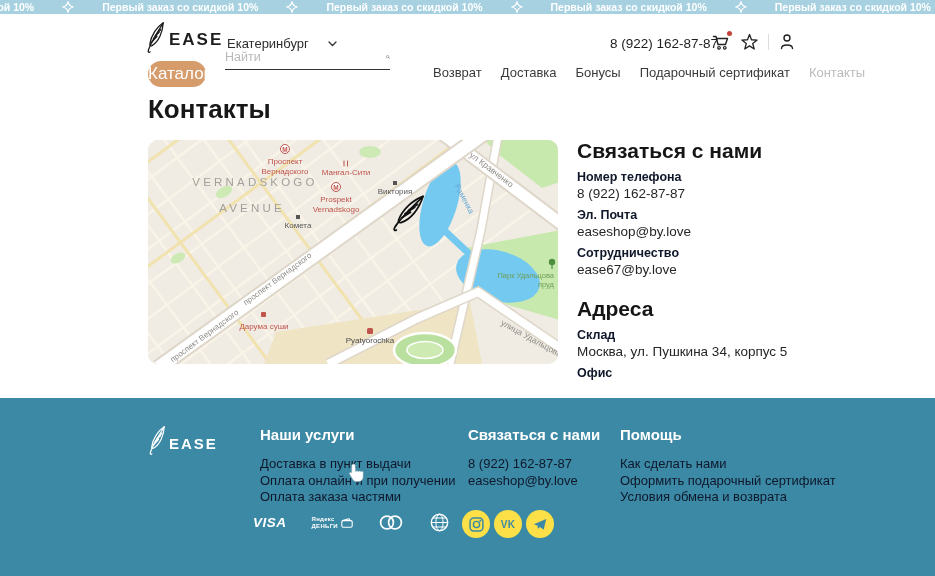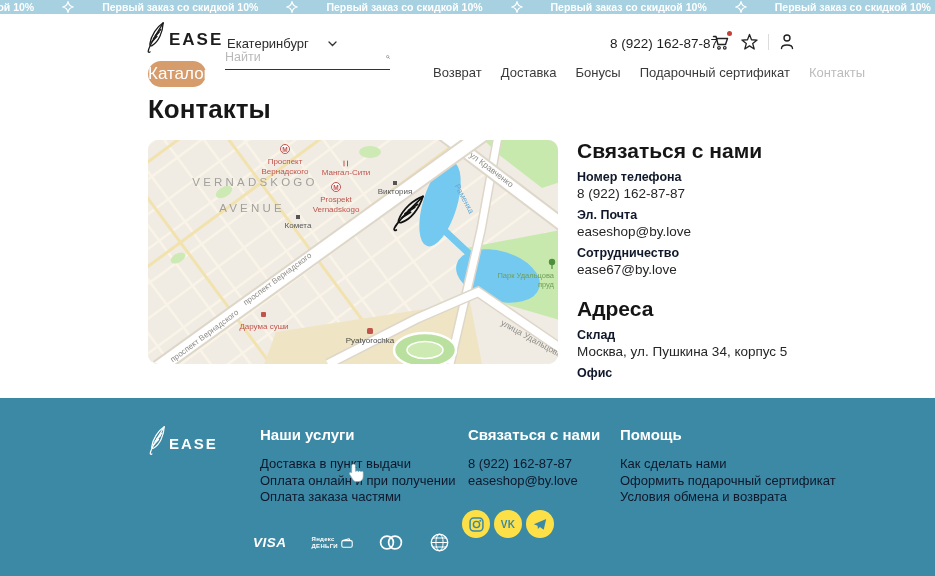--- a/index.html
+++ b/index.html
@@ -51,21 +51,21 @@
   .info h2.second { margin-top:20px; }
 
   
   footer { position:absolute; left:0; top:398px; width:100%; height:178px; background:#3b89a5; }
   .f-logo { position:absolute; left:148px; top:28px; display:flex; align-items:flex-end; }
   .f-logo-text { font-size:15px; font-weight:bold; letter-spacing:2px; color:#fff; margin-left:2px; margin-bottom:3px; }
   .f-col { position:absolute; top:28px; }
   .f-col1 { left:260px; } .f-col2 { left:468px; } .f-col3 { left:620px; }
   .f-col h3 { font-size:15px; font-weight:bold; color:#fff; margin-bottom:13px; }
   .f-col a { display:block; font-size:13px; color:#0f172a; text-decoration:none; line-height:16.5px; }
-  .payments { position:absolute; left:253px; top:114px; display:flex; align-items:center; gap:25px;margin-top:20px; }
+  .payments { position:absolute; left:253px; top:114px; display:flex; align-items:center; gap:25px; }
   .visa-label { color:#fff; font-size:13.5px; font-weight:bold; font-style:italic; letter-spacing:.5px; }
   .ym { display:flex; align-items:center; gap:3px; }
   .ym-text { color:#fff; font-size:6px; line-height:6.5px; font-weight:bold; letter-spacing:.3px; }
   .socials { position:absolute; left:462px; top:112px; display:flex; gap:4px; }
   .soc { width:28px; height:28px; border-radius:50%; background:#fde047; border:none; cursor:pointer;
          display:flex; align-items:center; justify-content:center; }
   .vk-label { color:#3b89a5; font-size:10px; font-weight:bold; letter-spacing:.2px; }
 
   .cursor { position:absolute; left:348px; top:463px; z-index:50; pointer-events:none; }
 </style>

